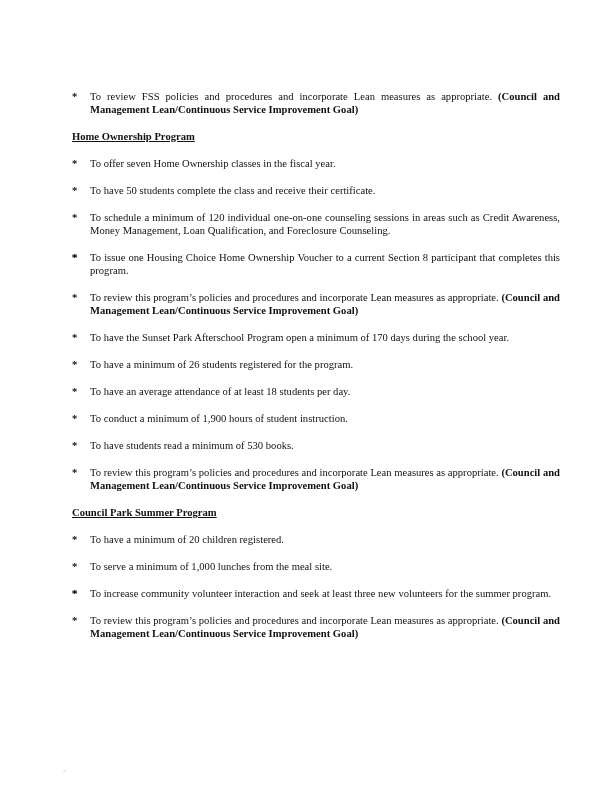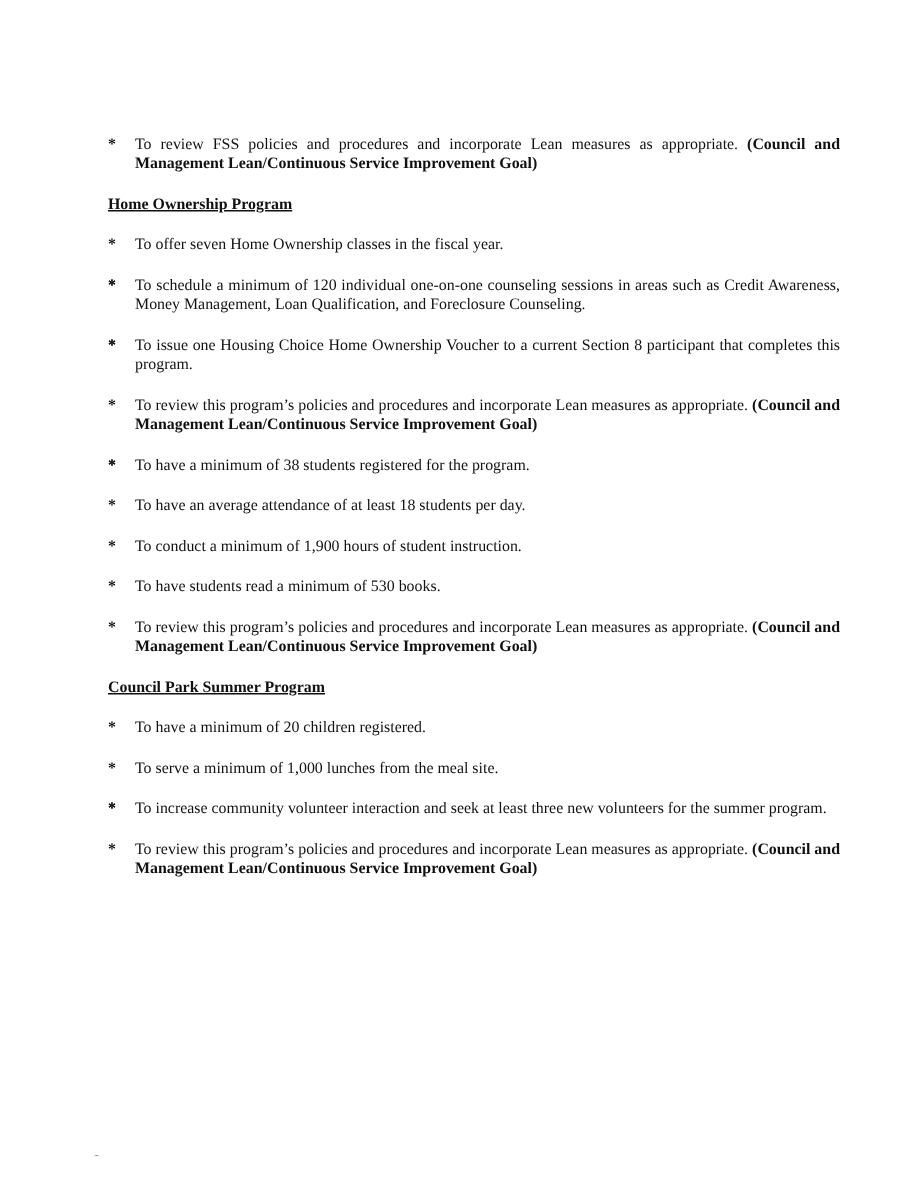--- a/index.html
+++ b/index.html
@@ -66,20 +66,21 @@
 
   <div>
     <div class="heading">Home Ownership Program</div>
 
     <div class="bullet-item">
       <span class="bullet-mark">*</span>
       <span>To offer seven Home Ownership classes in the fiscal year.</span>
     </div>
     <div class="bullet-item">
       <span class="bullet-mark">*</span>
+      <span>To have 50 students complete the class and receive their certificate.</span>
     </div>
     <div class="bullet-item">
       <span class="bullet-mark">*</span>
       <span>To schedule a minimum of 120 individual one-on-one counseling sessions in areas such as Credit Awareness, Money Management, Loan Qualification, and Foreclosure Counseling.</span>
     </div>
     <div class="bullet-item">
       <span class="bullet-mark">*</span>
     </div>
     <div class="bullet-item">
       <span class="bullet-mark">*</span>
@@ -89,24 +90,25 @@
       <span class="bullet-mark">*</span>
       <span>To review this program’s policies and procedures and incorporate Lean measures as appropriate.</span>
       <span class="goal">(Council and Management Lean/Continuous Service Improvement Goal)</span>
     </div>
   </div>
 
   <div>
 
     <div class="bullet-item">
       <span class="bullet-mark">*</span>
+      <span>To have the Sunset Park Afterschool Program open a minimum of 170 days during the school year.</span>
     </div>
     <div class="bullet-item">
       <span class="bullet-mark">*</span>
-      <span>To have a minimum of 38 students registered for the program.</span>
+      <span>To have a minimum of 26 students registered for the program.</span>
     </div>
     <div class="bullet-item">
       <span class="bullet-mark">*</span>
       <span>To have an average attendance of at least 18 students per day.</span>
     </div>
     <div class="bullet-item">
       <span class="bullet-mark">*</span>
       <span>To conduct a minimum of 1,900 hours of student instruction.</span>
     </div>
     <div class="bullet-item">

